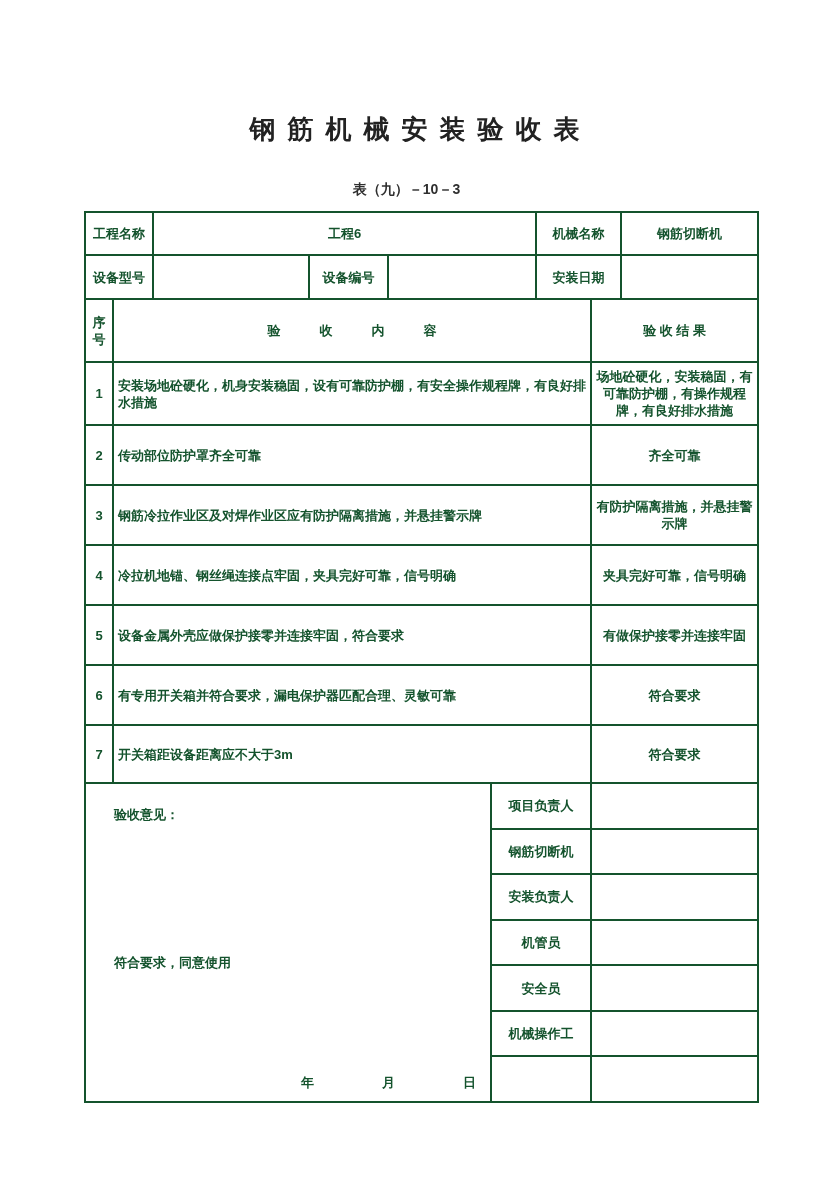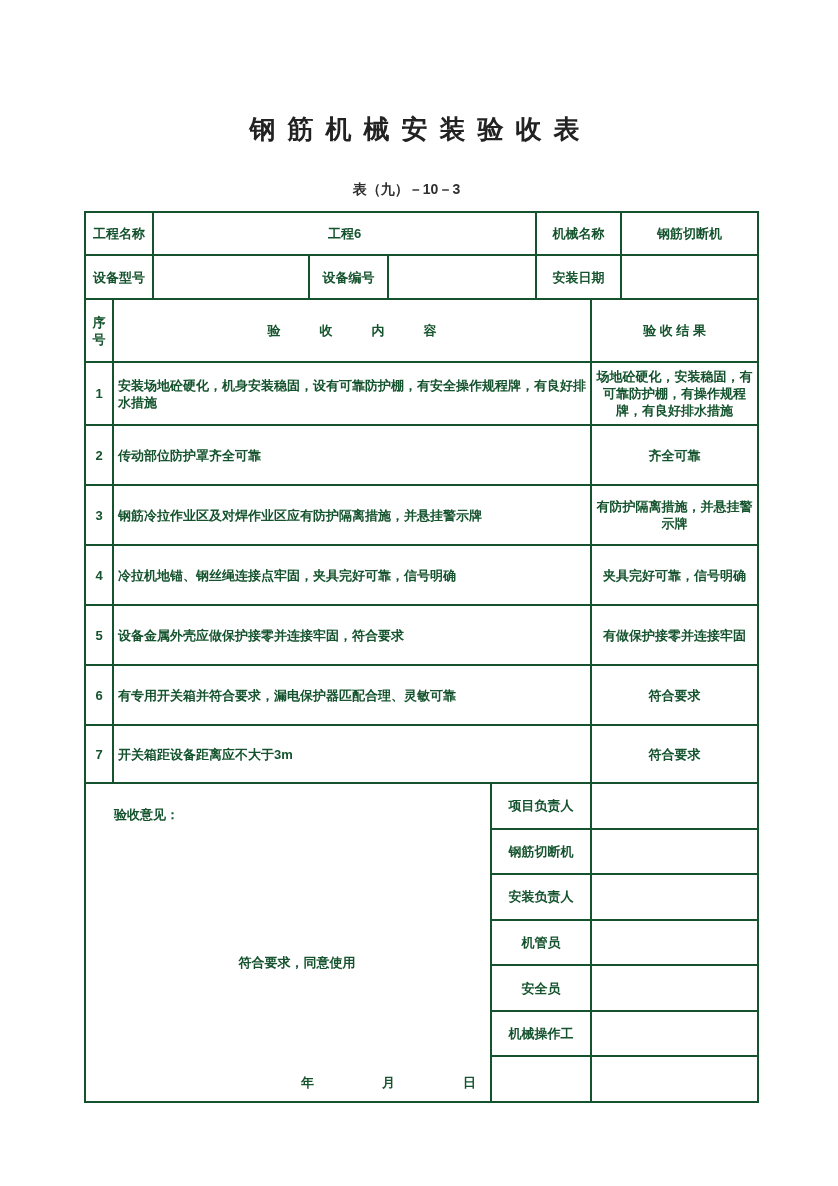--- a/index.html
+++ b/index.html
@@ -60,21 +60,21 @@
   }
   .opinion-inner {
     height: 313px;
     display: flex;
     flex-direction: column;
     justify-content: space-between;
     padding: 20px 6px 8px 24px;
     gap: 43px;
   }
   .opinion-label { text-align: left; font-size: 13px; font-weight: bold; }
-  .opinion-text { text-align: center; font-size: 13px; font-weight: bold; margin-top: 28px; }
+  .opinion-text { text-align: left; font-size: 13px; font-weight: bold; margin-top: 28px; }
   .opinion-date {
     display: flex;
     justify-content: flex-end;
     gap: 68px;
     padding-right: 4px;
     font-size: 13px;
     font-weight: bold;
   }
 </style>
 </head>

